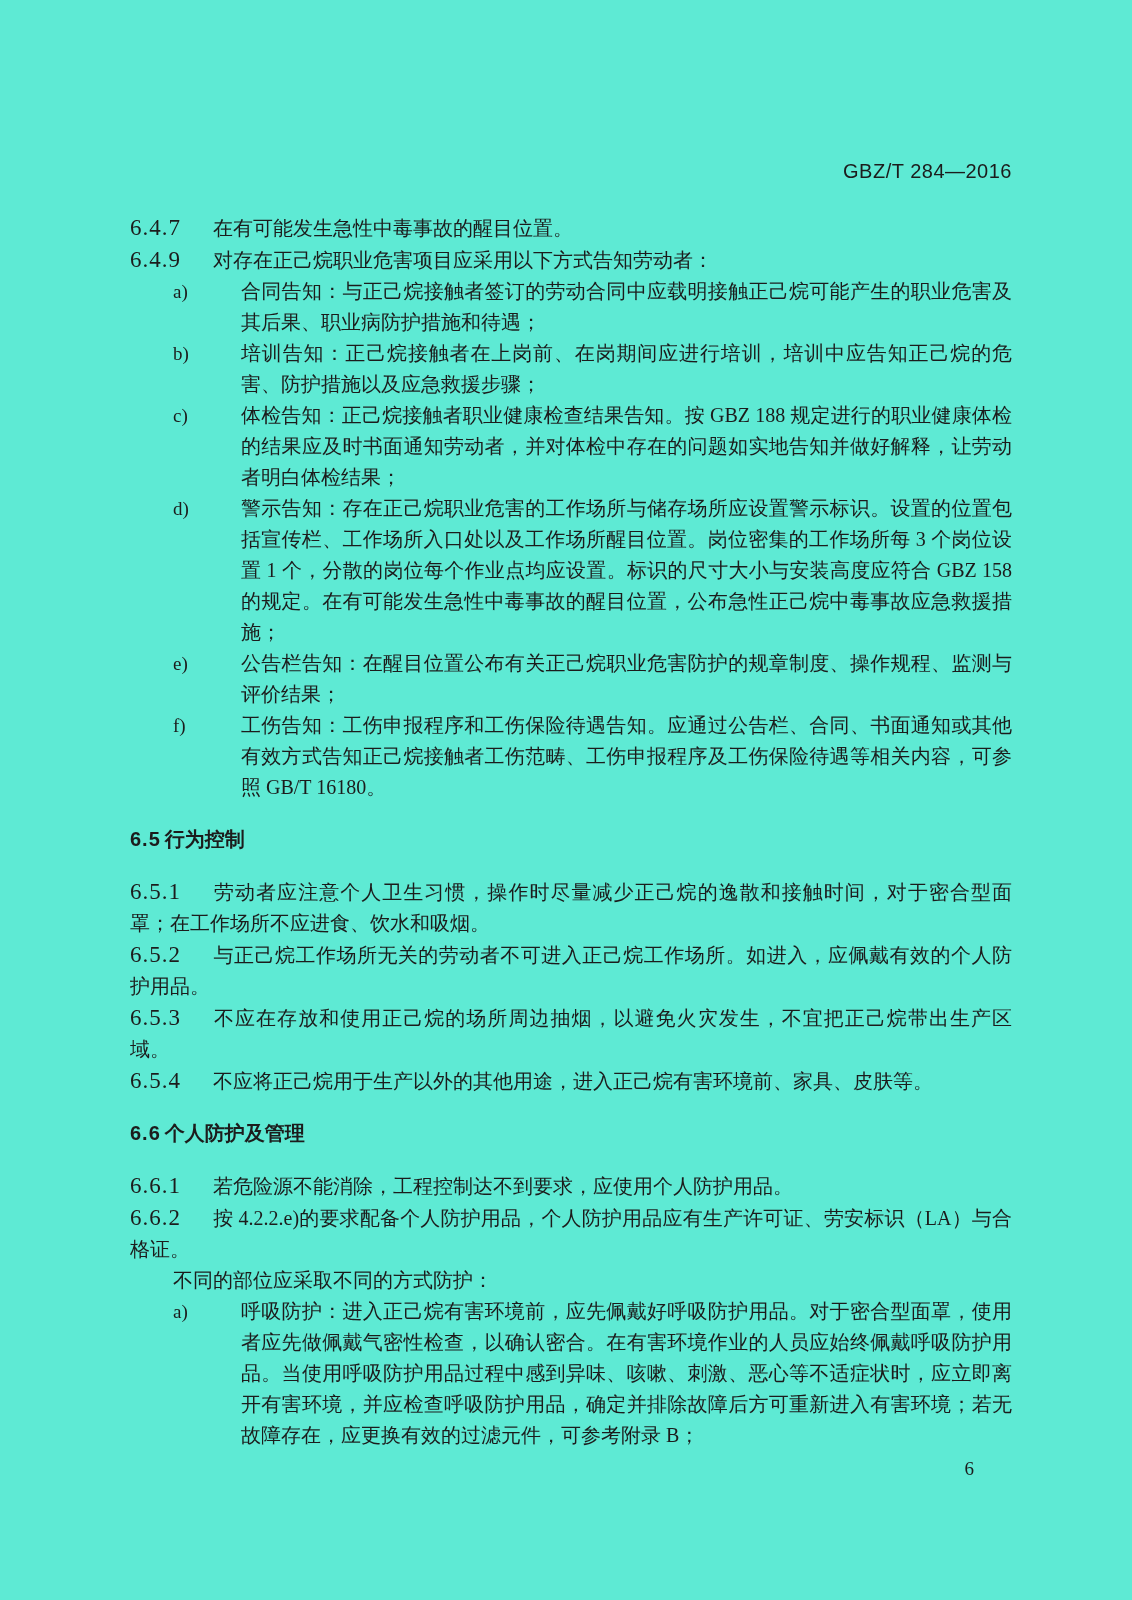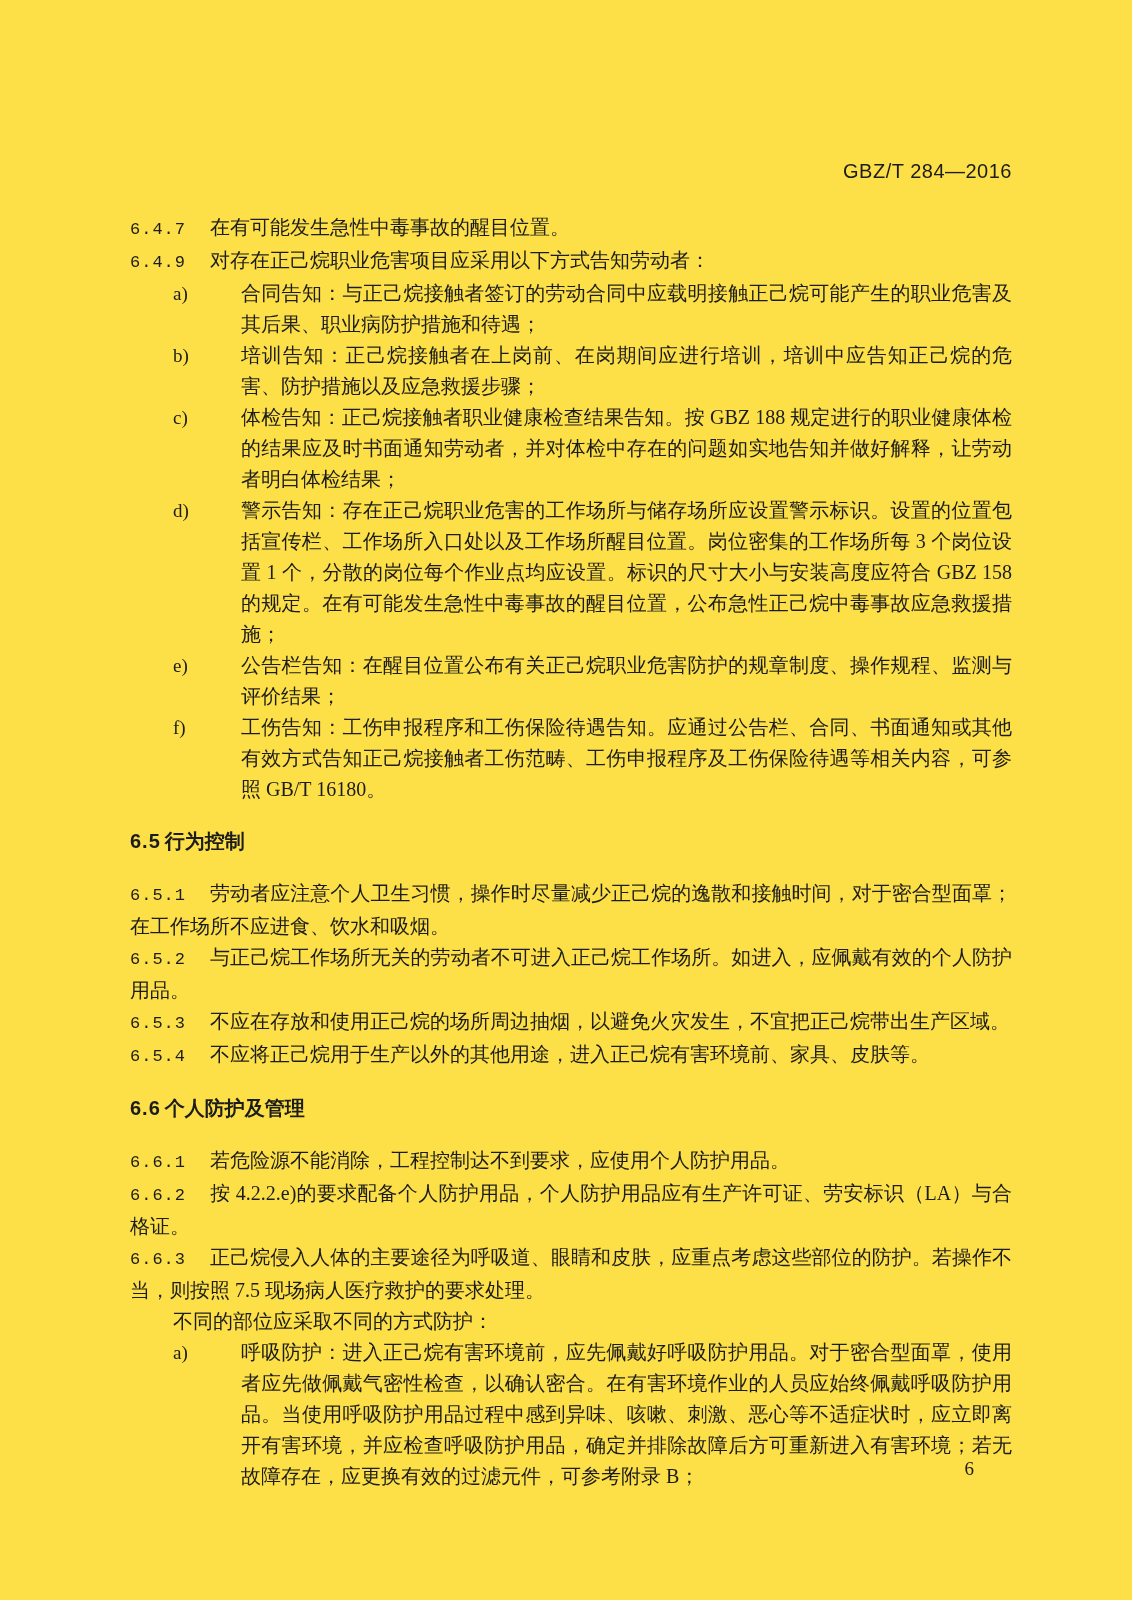--- a/index.html
+++ b/index.html
@@ -4,21 +4,21 @@
 <style>
   html, body {
     margin: 0;
     padding: 0;
     background: #ffffff;
   }
   .page {
     position: relative;
     width: 1132px;
     height: 1600px;
-    background: #fde047;
+    background: #5eead4;
     color: #1c1c1c;
     font-family: "Liberation Serif", "DejaVu Serif", serif;
     overflow: hidden;
   }
   .page-header {
     position: absolute;
     top: 160px;
     right: 120px;
     font-size: 20px;
     font-family: "Liberation Sans", "DejaVu Sans", sans-serif;
@@ -30,24 +30,24 @@
     left: 130px;
     width: 882px;
     font-size: 20px;
     line-height: 31px;
   }
   p.clause {
     margin: 0;
     text-align: justify;
   }
   p.clause .num {
-    font-family: Liberation Mono, monospace;
-    font-size: 17px;
+    font-family: Liberation Serif, serif;
+    font-size: 23px;
     letter-spacing: 1px;
-    margin-right: 24px;
+    margin-right: 32px;
     white-space: nowrap;
   }
   .lettered-list {
     margin: 0;
     padding: 0;
   }
   .lettered-item {
     display: flex;
     margin: 0 0 0 43px;
   }
@@ -149,23 +149,20 @@
     <h2 class="section-heading">
       <span class="num">6.6</span><span>个人防护及管理</span>
     </h2>
 
     <p class="clause">
       <span class="num">6.6.1</span><span>若危险源不能消除，工程控制达不到要求，应使用个人防护用品。</span>
     </p>
     <p class="clause">
       <span class="num">6.6.2</span><span>按 4.2.2.e)的要求配备个人防护用品，个人防护用品应有生产许可证、劳安标识（LA）与合格证。</span>
     </p>
-    <p class="clause">
-      <span class="num">6.6.3</span><span>正己烷侵入人体的主要途径为呼吸道、眼睛和皮肤，应重点考虑这些部位的防护。若操作不当，则按照 7.5 现场病人医疗救护的要求处理。</span>
-    </p>
 
     <p class="indent-para">不同的部位应采取不同的方式防护：</p>
 
     <div class="lettered-list">
       <div class="lettered-item">
         <span class="letter">a)</span>
         <span class="ltext">呼吸防护：进入正己烷有害环境前，应先佩戴好呼吸防护用品。对于密合型面罩，使用者应先做佩戴气密性检查，以确认密合。在有害环境作业的人员应始终佩戴呼吸防护用品。当使用呼吸防护用品过程中感到异味、咳嗽、刺激、恶心等不适症状时，应立即离开有害环境，并应检查呼吸防护用品，确定并排除故障后方可重新进入有害环境；若无故障存在，应更换有效的过滤元件，可参考附录 B；</span>
       </div>
     </div>
 

